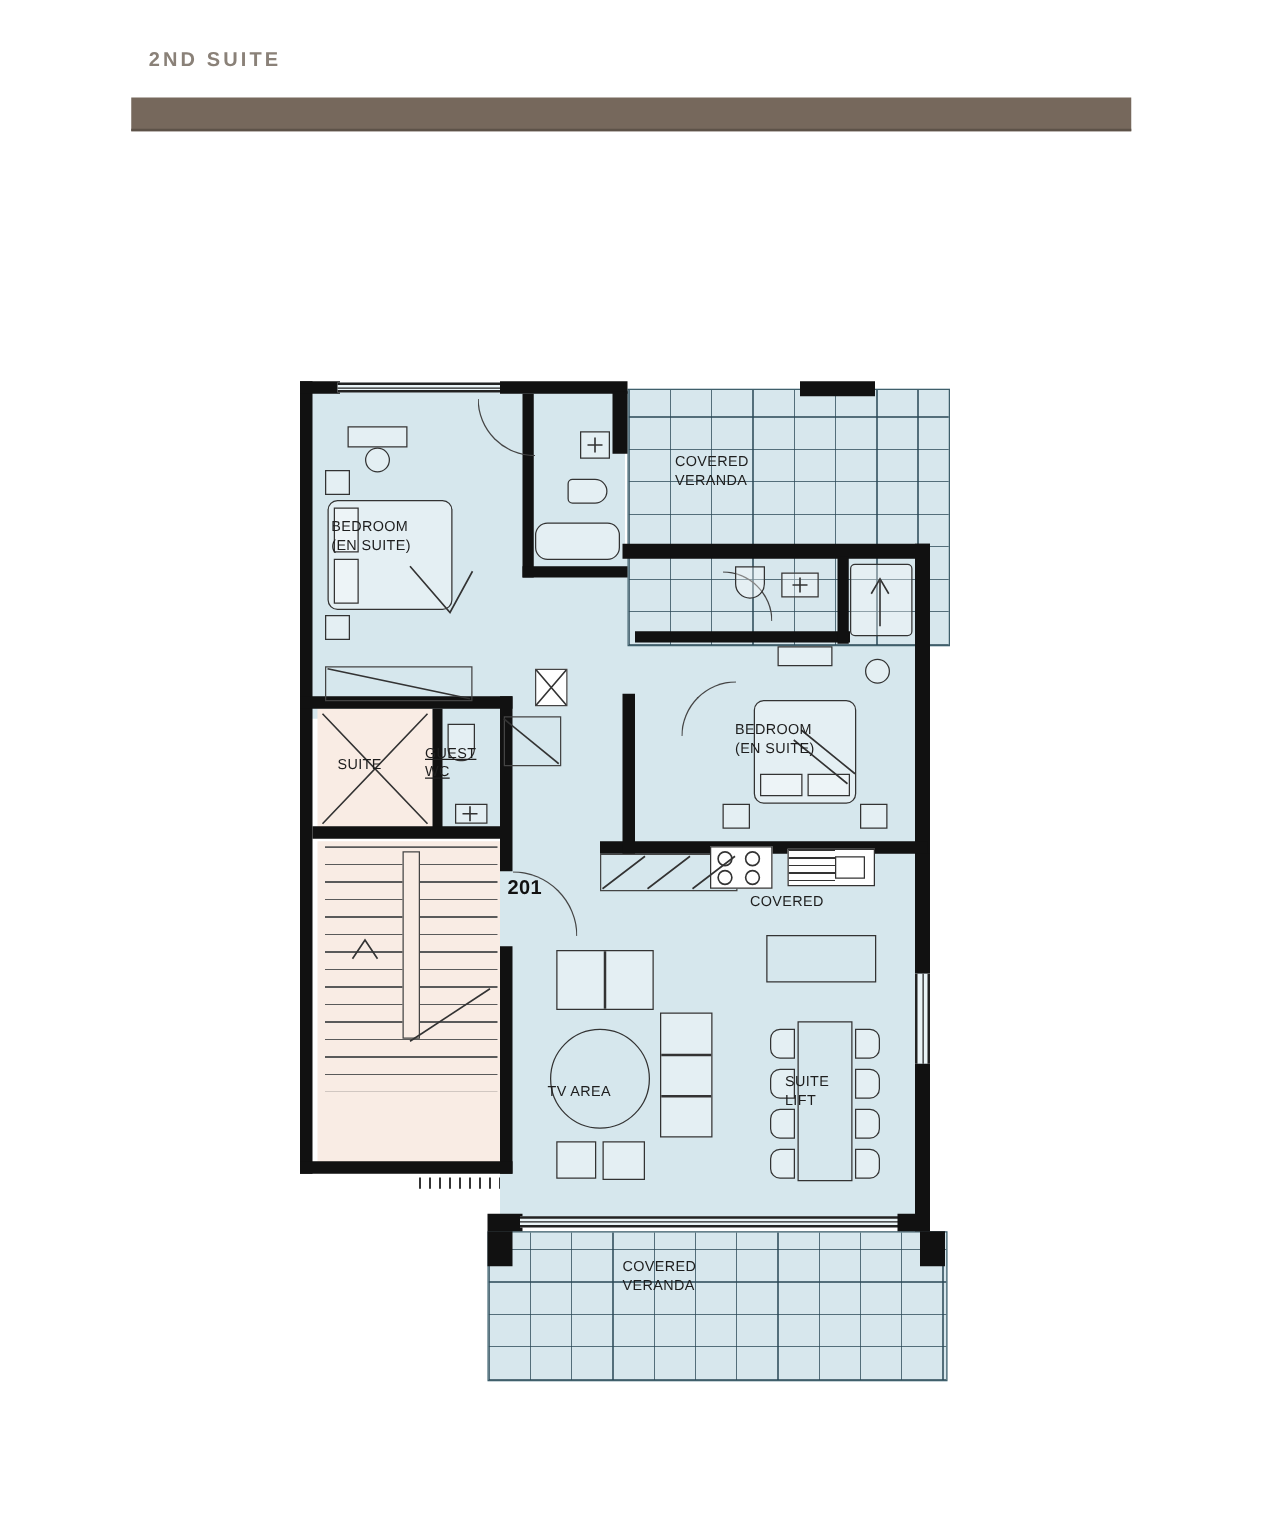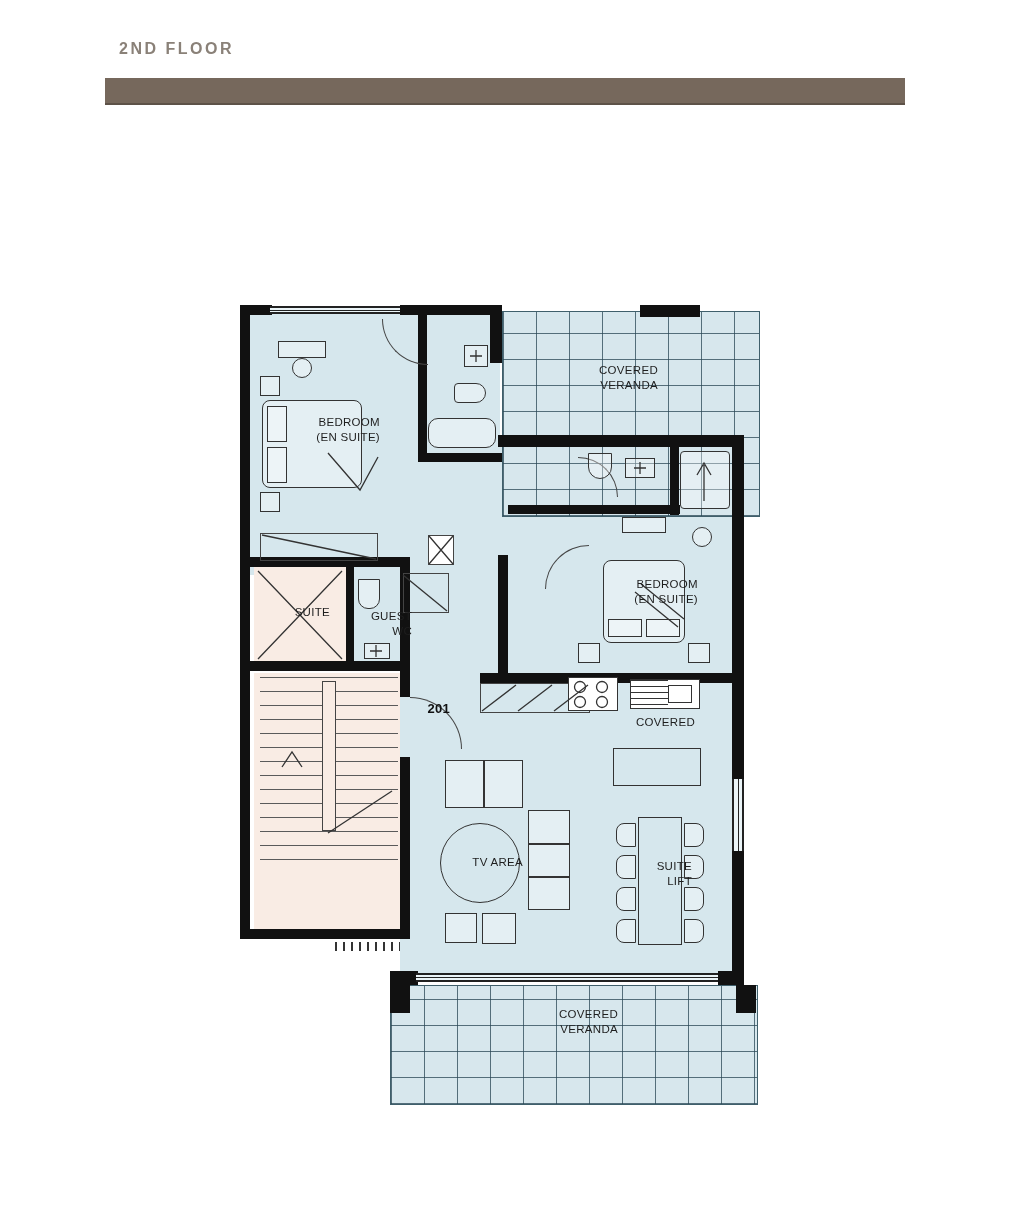--- a/index.html
+++ b/index.html
@@ -34,34 +34,34 @@
   .circle{border-radius:50%;}
   
   .arc{box-sizing:border-box;background:transparent;}
   .arc-bl{border-left:1.3px solid #444;border-bottom:1.3px solid #444;border-bottom-left-radius:100%;}
   .arc-tr{border-top:1.3px solid #444;border-right:1.3px solid #444;border-top-right-radius:100%;}
   .arc-tl{border-top:1.3px solid #444;border-left:1.3px solid #444;border-top-left-radius:100%;}
   
   #stair-treads{background-image:repeating-linear-gradient(180deg,#5a5a5a 0 1px,transparent 1px 14px);}
   #stair-hatch{background-image:repeating-linear-gradient(90deg,#333 0 2px,transparent 2px 8px);}
   
-  .lbl{color:#1e1e1e;font-size:11.5px;line-height:1.3;text-align:right;letter-spacing:.3px;}
+  .lbl{color:#1e1e1e;font-size:11.5px;line-height:1.3;text-align:left;letter-spacing:.3px;}
   .lbl span{display:block;}
-  #unit-lbl{font-weight:bold;font-size:13px;color:#111;}
+  #unit-lbl{font-weight:bold;font-size:16px;color:#111;}
   
   #ksink{background-image:repeating-linear-gradient(180deg,#333 0 1px,transparent 1px 6px);
          background-size:55% 100%;background-repeat:no-repeat;background-position:left center;}
   svg.overlay{position:absolute;left:0;top:0;pointer-events:none;}
 </style>
 </head>
 <body>
 
 <div id="page">
 
-  <div class="abs" id="title">2ND FLOOR</div>
+  <div class="abs" id="title">2ND SUITE</div>
   <div class="abs" id="bar"></div>
 
   <div class="abs" id="plan">
 
     <div class="abs floor" style="left:8px;top:8px;width:252px;height:262px;"></div>
     <div class="abs floor" style="left:110px;top:262px;width:52px;height:96px;"></div>
     <div class="abs floor" style="left:160px;top:262px;width:100px;height:118px;"></div>
     <div class="abs floor" style="left:258px;top:140px;width:244px;height:240px;"></div>
     <div class="abs floor" style="left:160px;top:375px;width:342px;height:300px;"></div>
     <div class="abs pink" style="left:14px;top:262px;width:92px;height:96px;"></div>
@@ -205,26 +205,26 @@
     </div>
     <div class="abs lbl" style="left:300px;top:58px;width:118px;">
       <span>COVERED</span>
       <span>VERANDA</span>
     </div>
     <div class="abs lbl" style="left:258px;top:702px;width:120px;">
       <span>COVERED</span>
       <span>VERANDA</span>
     </div>
     <div class="abs lbl" style="left:30px;top:300px;width:60px;">SUITE</div>
-    <div class="abs lbl" style="left:100px;top:304px;width:72px;">
+    <div class="abs lbl" style="left:100px;top:291px;width:72px;text-decoration:underline;">
       <span>GUEST</span>
       <span>WC</span>
     </div>
     <div class="abs lbl" id="unit-lbl" style="left:166px;top:396px;width:44px;">201</div>
     <div class="abs lbl" style="left:360px;top:410px;width:95px;">COVERED</div>
-    <div class="abs lbl" style="left:198px;top:550px;width:85px;">TV AREA</div>
+    <div class="abs lbl" style="left:198px;top:562px;width:85px;">TV AREA</div>
     <div class="abs lbl" style="left:388px;top:554px;width:64px;">
       <span>SUITE</span>
       <span>LIFT</span>
     </div>
 
   </div>
 </div>
 
 </body></html>

